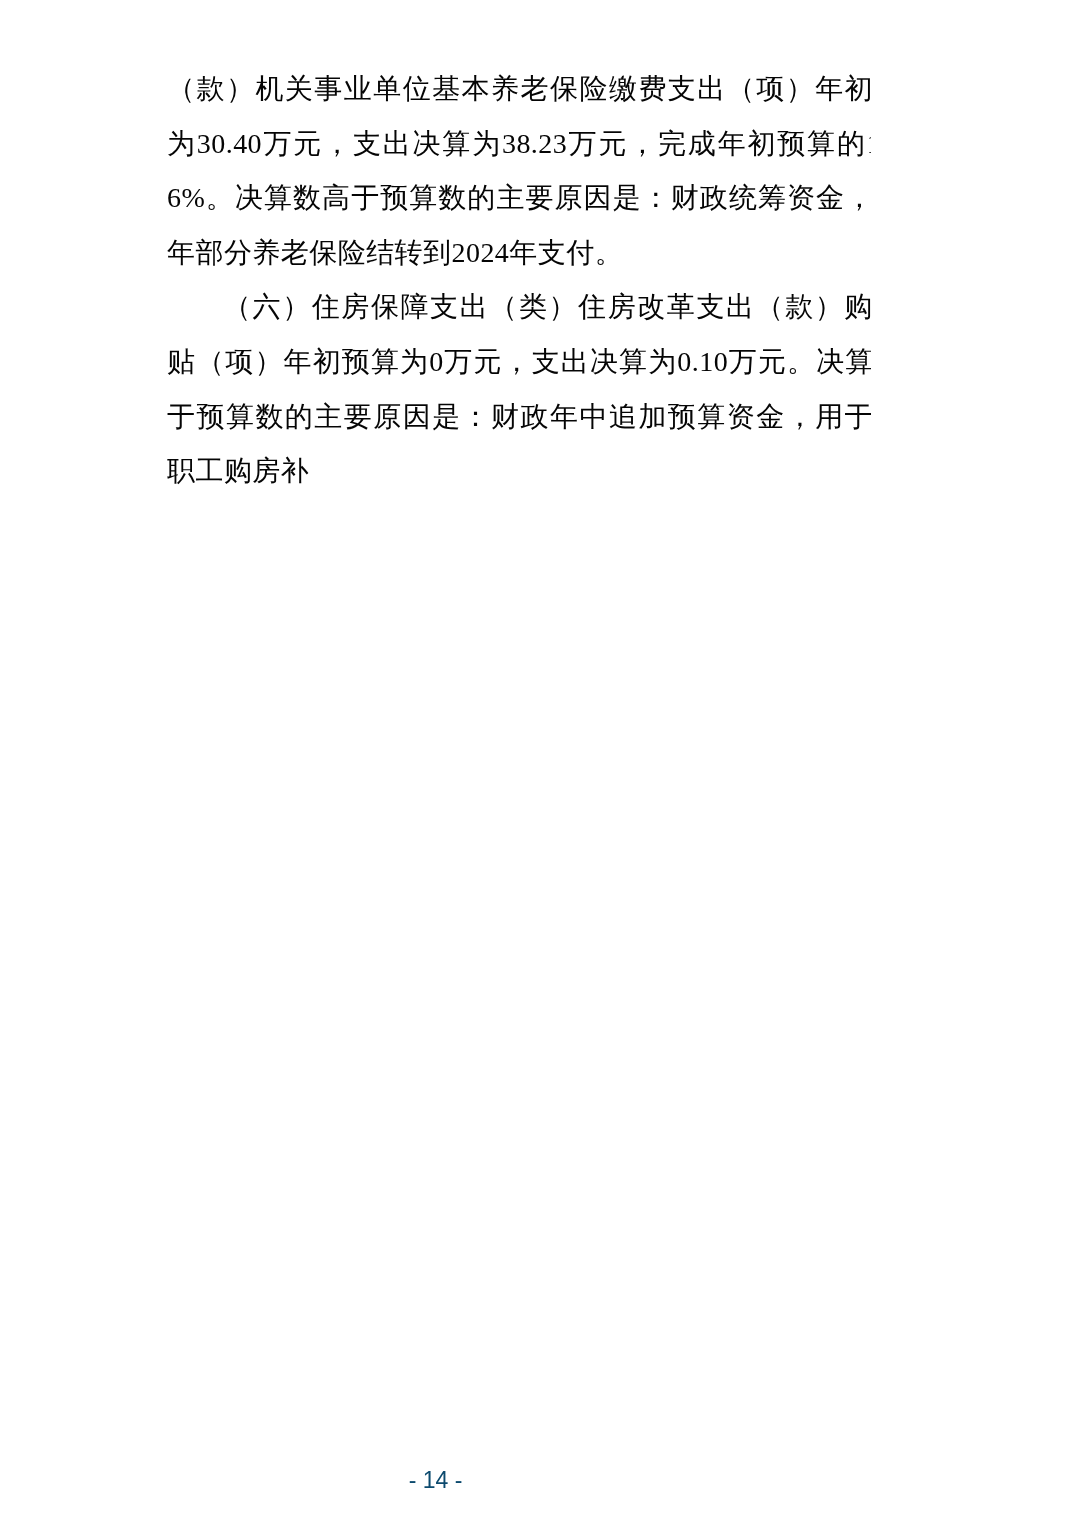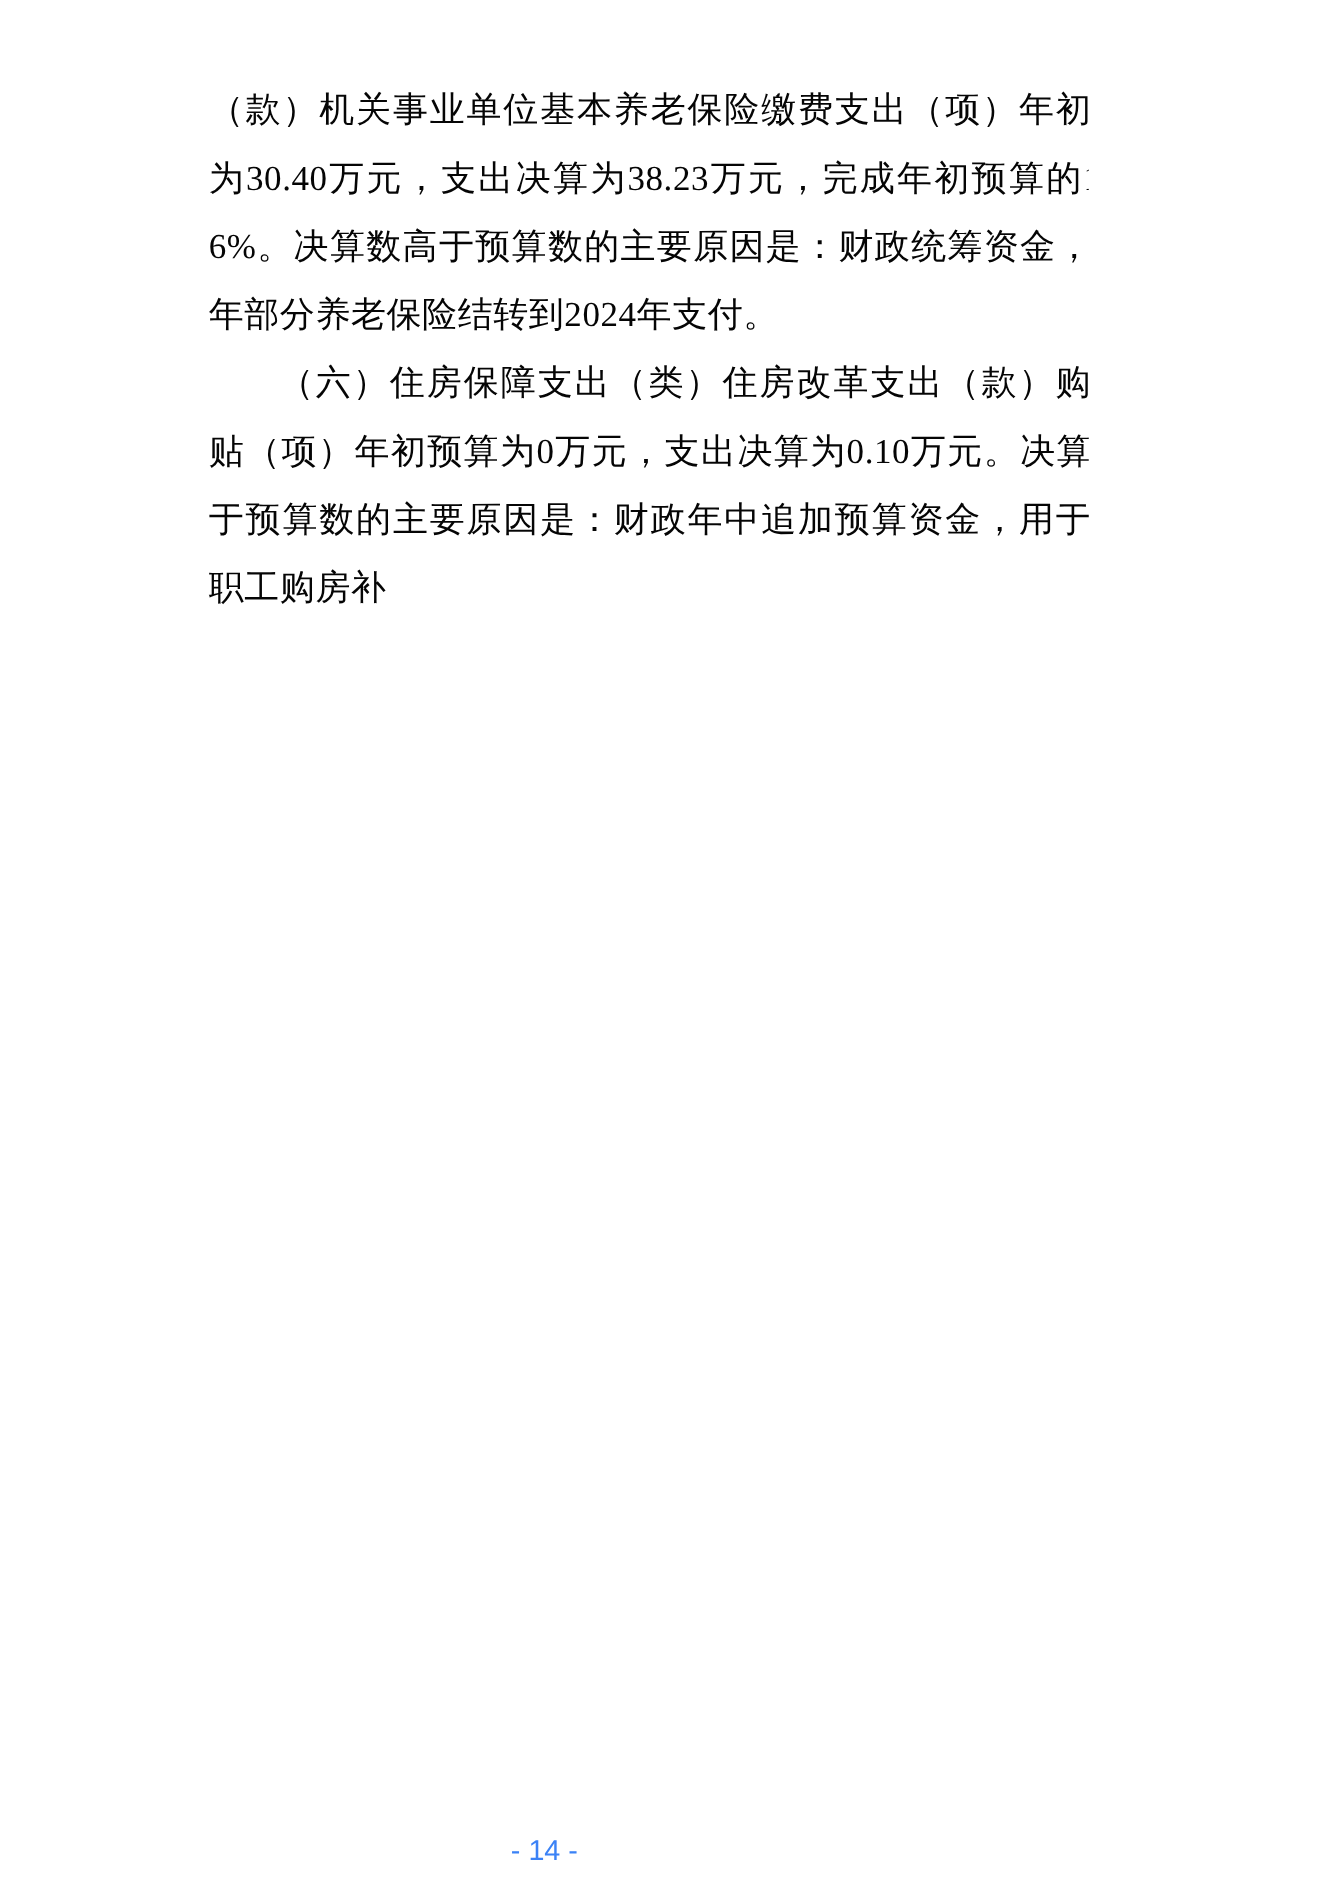--- a/index.html
+++ b/index.html
@@ -36,21 +36,21 @@
     text-indent: 2em;
   }
   .footer {
     position: absolute;
     left: 0;
     bottom: 26px;
     width: 100%;
     text-align: center;
     font-family: "Liberation Sans", "DejaVu Sans", sans-serif;
     font-size: 23px;
-    color: #3b82f6;
+    color: #0c4a6e;
   }
 </style>
 </head>
 <body>
 
 <div class="page">
   <div class="content">
     <p>（款）机关事业单位基本养老保险缴费支出（项）年初预算为30.40万元，支出决算为38.23万元，完成年初预算的125.76%。决算数高于预算数的主要原因是：财政统筹资金，2023年部分养老保险结转到2024年支付。</p>
     <p class="indent">（六）住房保障支出（类）住房改革支出（款）购房补贴（项）年初预算为0万元，支出决算为0.10万元。决算数高于预算数的主要原因是：财政年中追加预算资金，用于发放职工购房补</p>
   </div>

